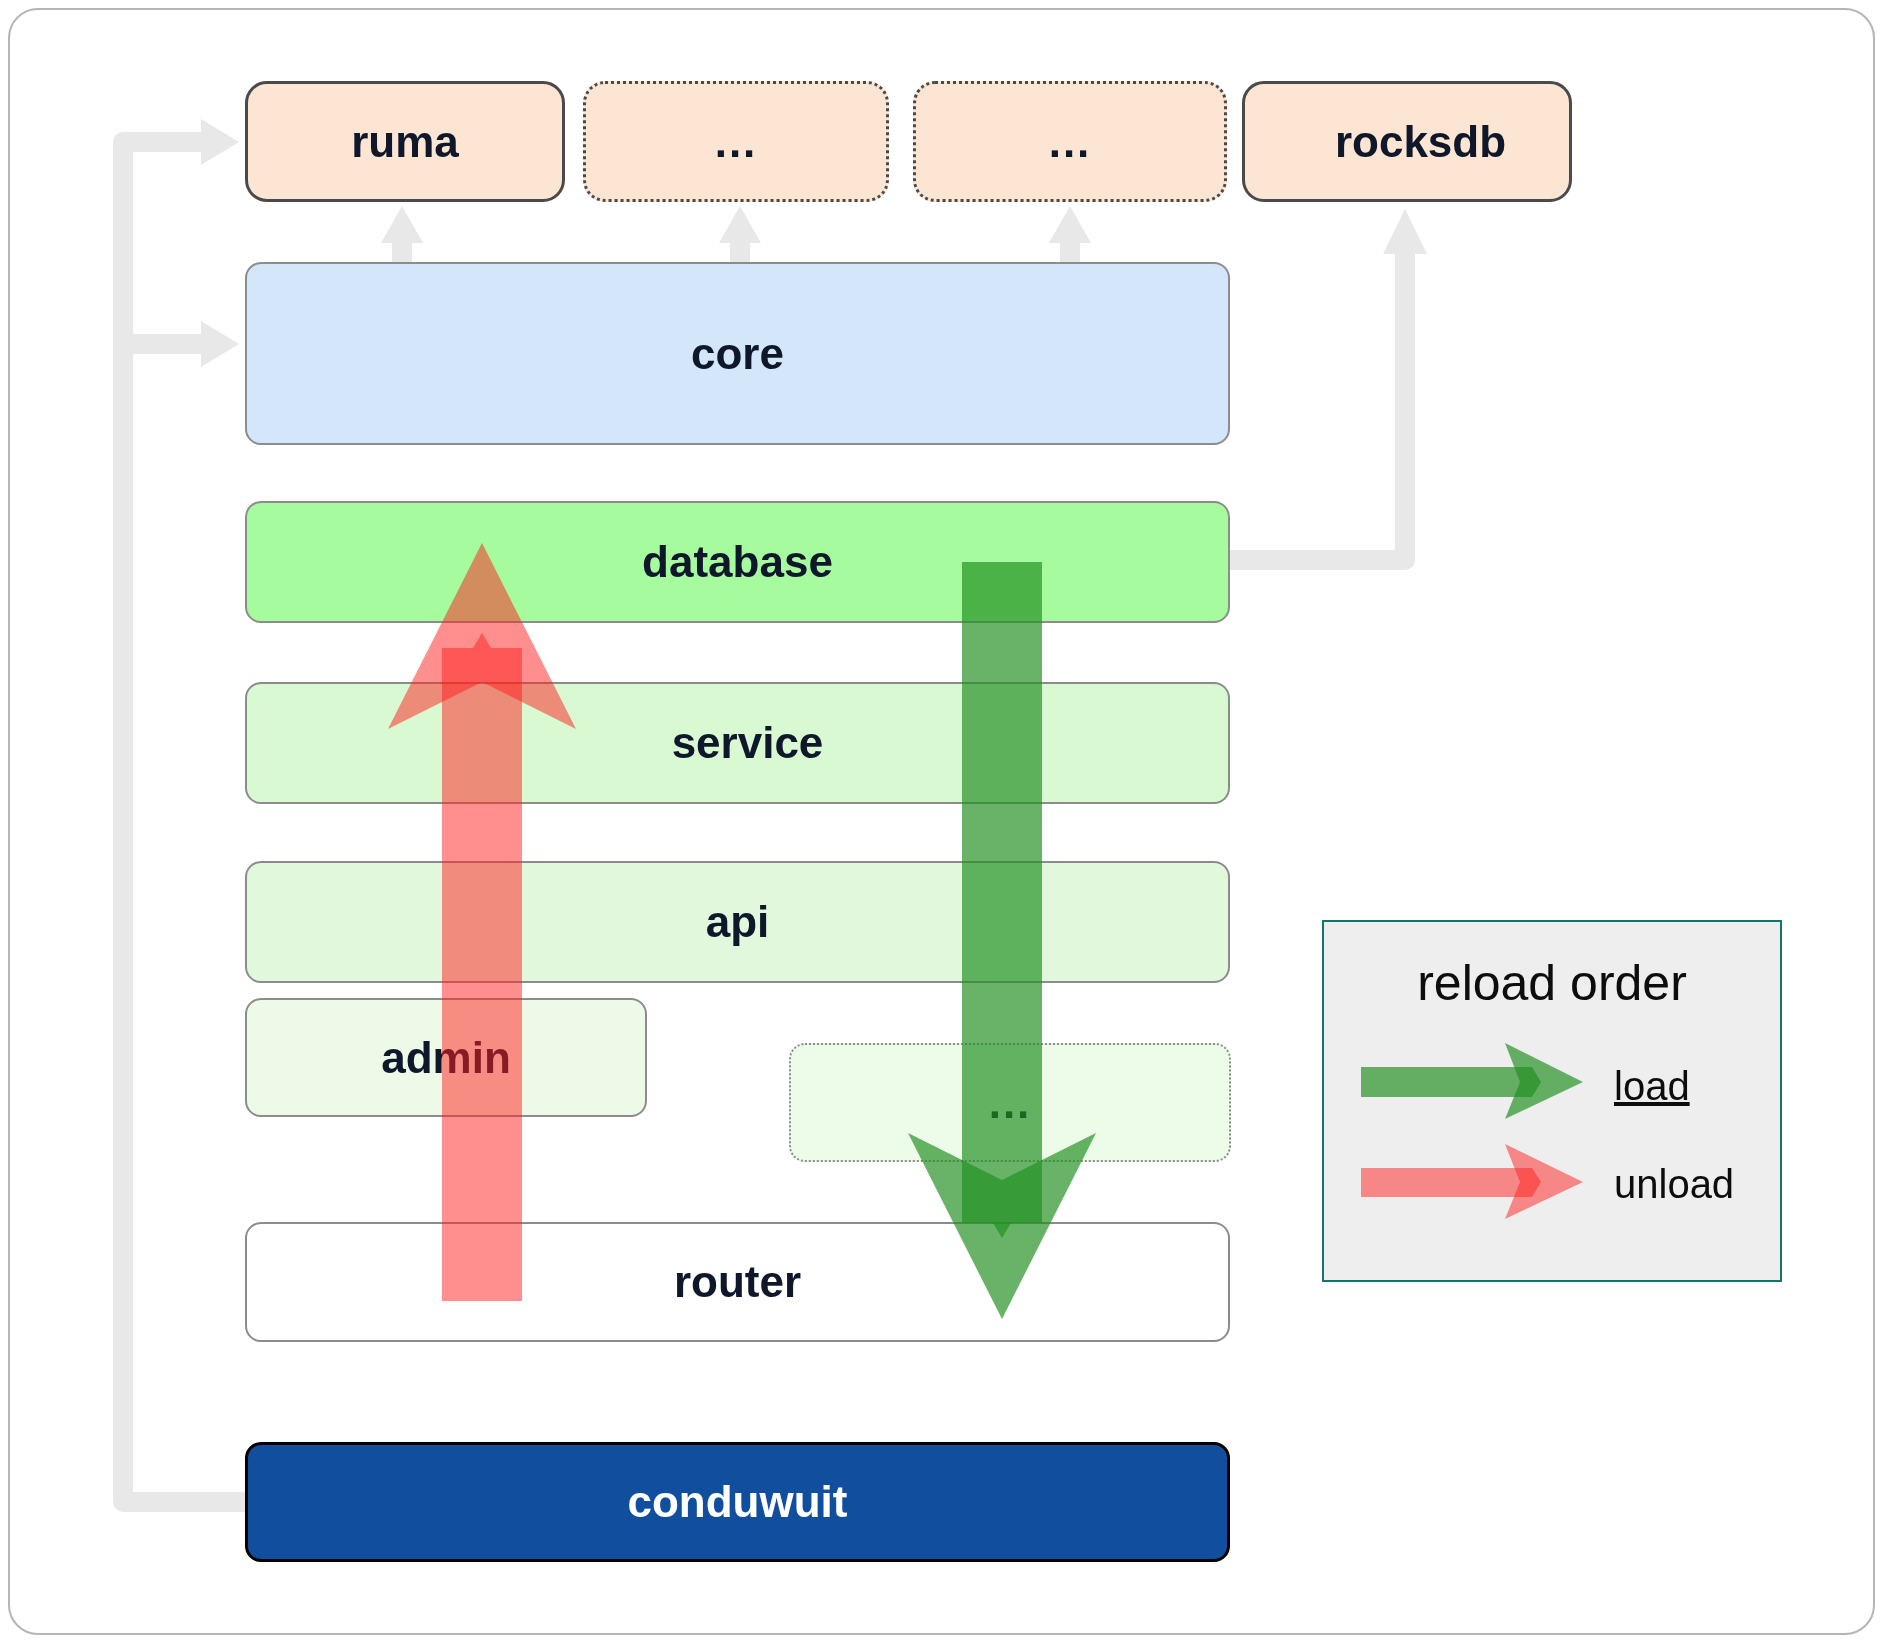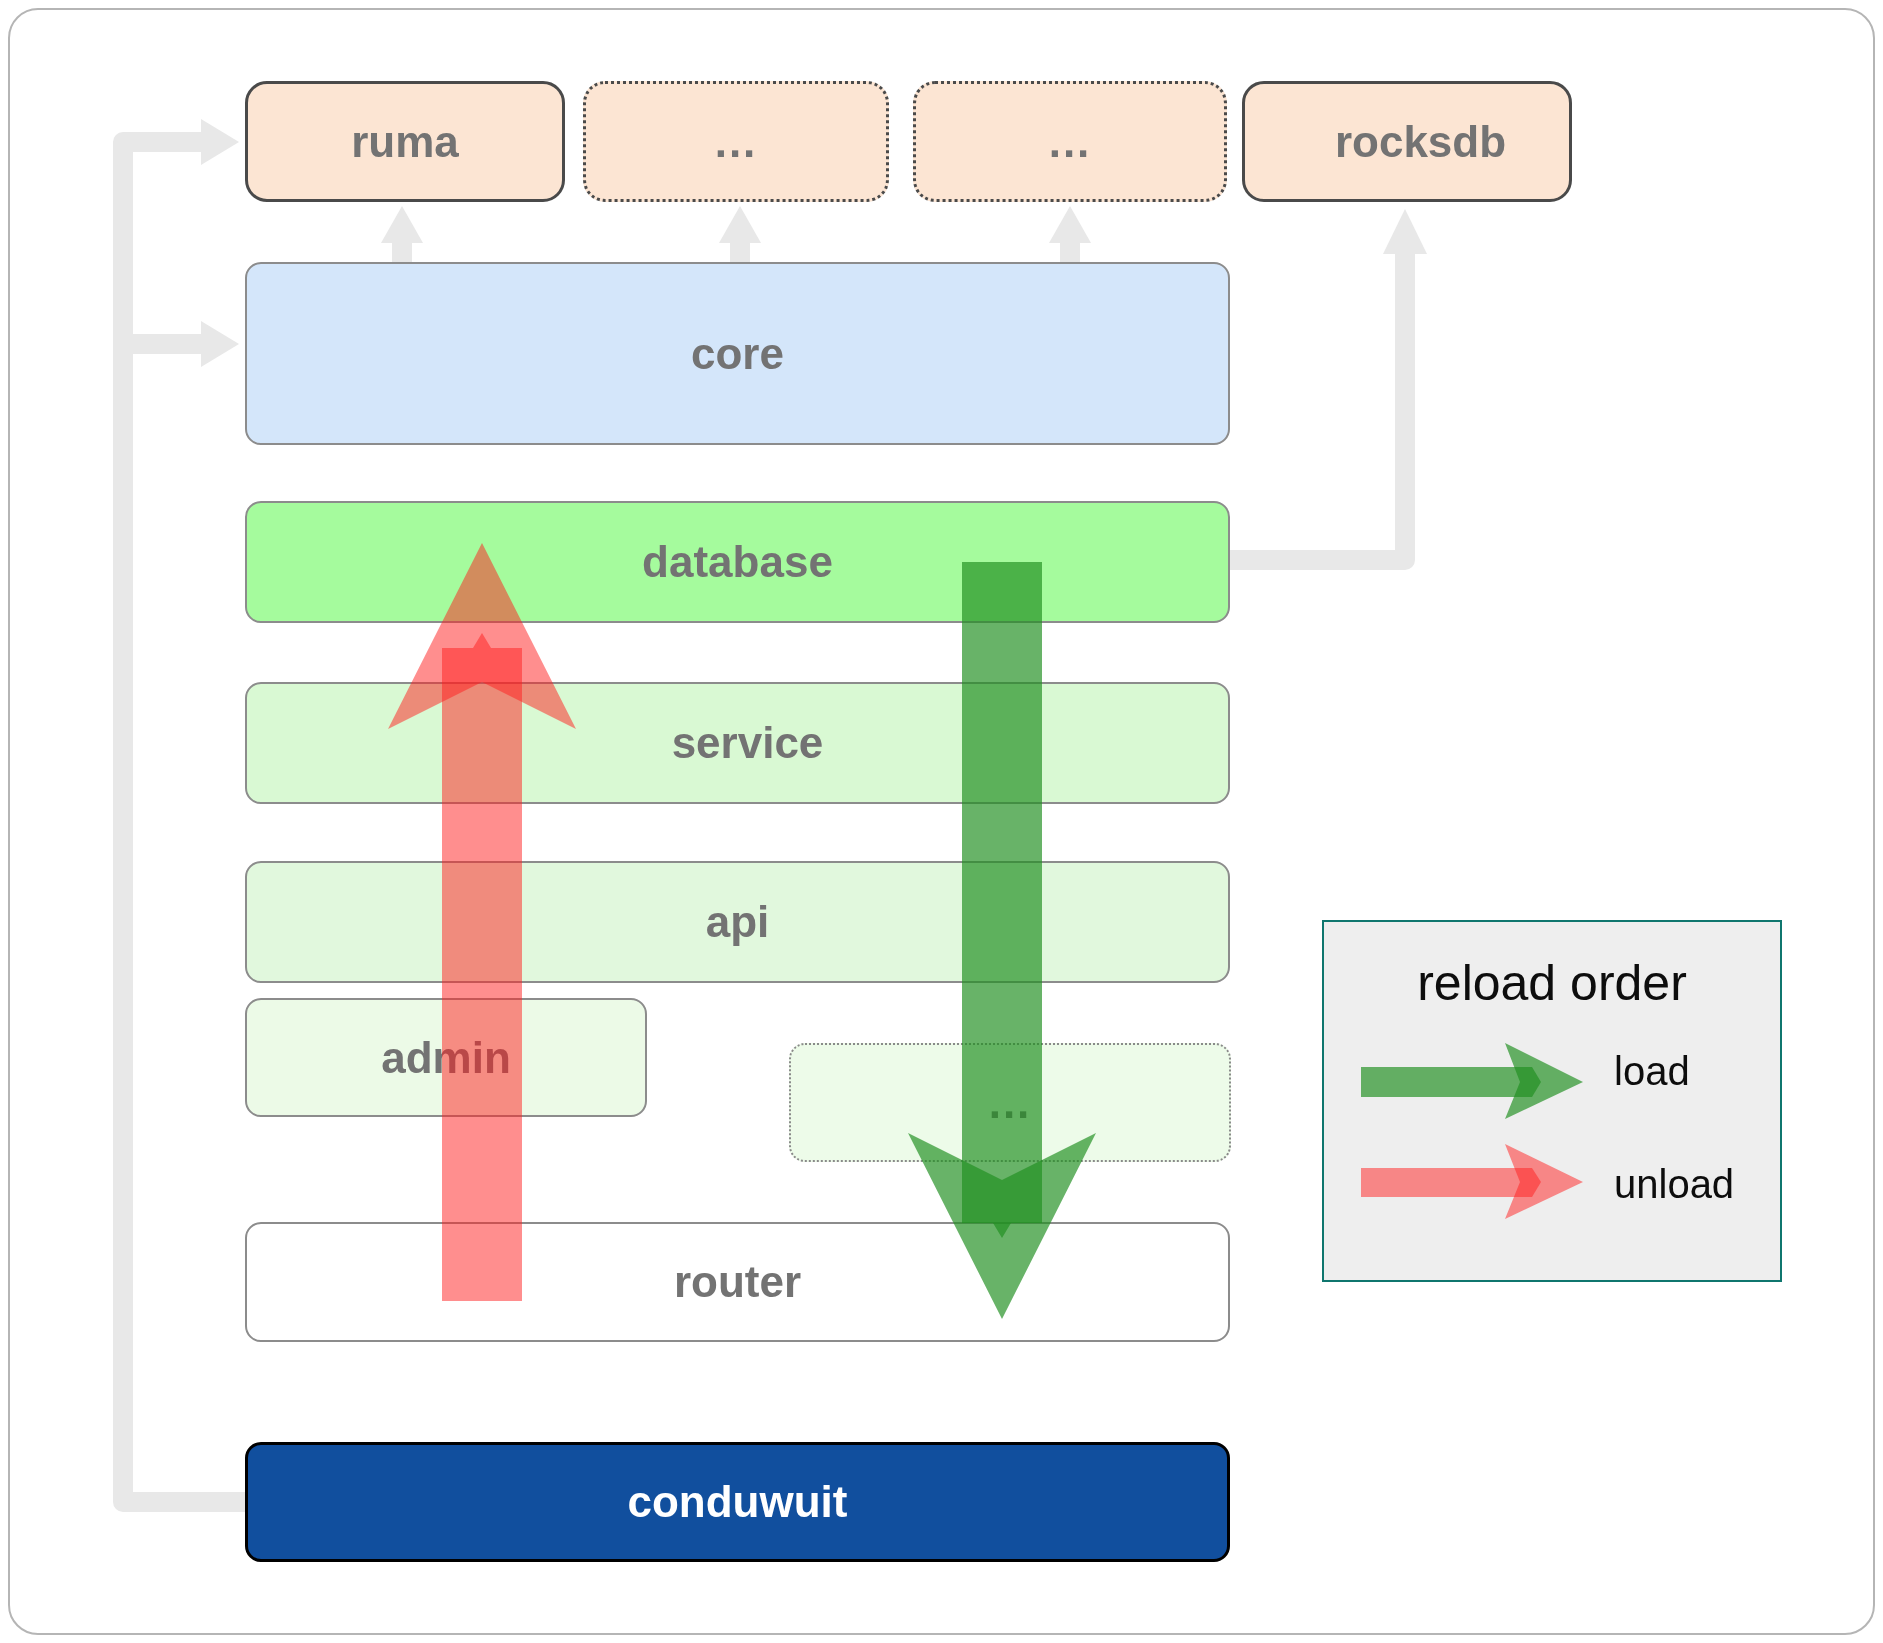--- a/index.html
+++ b/index.html
@@ -13,21 +13,21 @@
   .frame{
     position:absolute;left:8px;top:8px;right:8px;bottom:8px;
     border:2px solid #b5b5b5;border-radius:30px;
   }
   svg.layer{position:absolute;left:0;top:0;pointer-events:none;}
   .connector-layer{z-index:1;}
   .arrow-layer{z-index:5;}
   .box{
     position:absolute;box-sizing:border-box;z-index:2;
     display:flex;align-items:center;justify-content:center;
-    font-size:44px;font-weight:600;color:#737373;
+    font-size:44px;font-weight:600;color:#0f172a;
   }
   .top-box{border:3px solid #4a4a4a;border-radius:22px;background:#fce5d3;}
   .top-box.dotted{border:3px dotted #4a4a4a;}
   .stack-box{border:2px solid #8c8c8c;border-radius:16px;}
   .dotted-stack{border:2px dotted #8a8a8a;border-radius:16px;}
   .core{background:#d4e6fa;}
   .database{background:#a5fb9d;}
   .service{background:#d9f9d3;padding-left:20px;}
   .api{background:#e1f8dd;}
   .admin{background:#ecfae7;}
@@ -40,21 +40,21 @@
   }
   .legend-title{
     position:absolute;left:0;top:30px;width:100%;height:62px;
     display:flex;align-items:center;justify-content:center;
     font-size:50px;font-weight:500;color:#0d0d0d;
   }
   .legend-label{
     position:absolute;left:290px;height:50px;display:flex;align-items:center;
     font-size:40px;font-weight:400;color:#0d0d0d;
   }
-  .legend-label.load{top:124px;}
+  .legend-label.load{top:139px;text-decoration:underline;}
   .legend-label.unload{top:237px;}
   .ellipsis-label{letter-spacing:2px;}
 </style>
 </head>
 <body>
 
 <div class="canvas">
 
   <div class="frame"></div>
 

